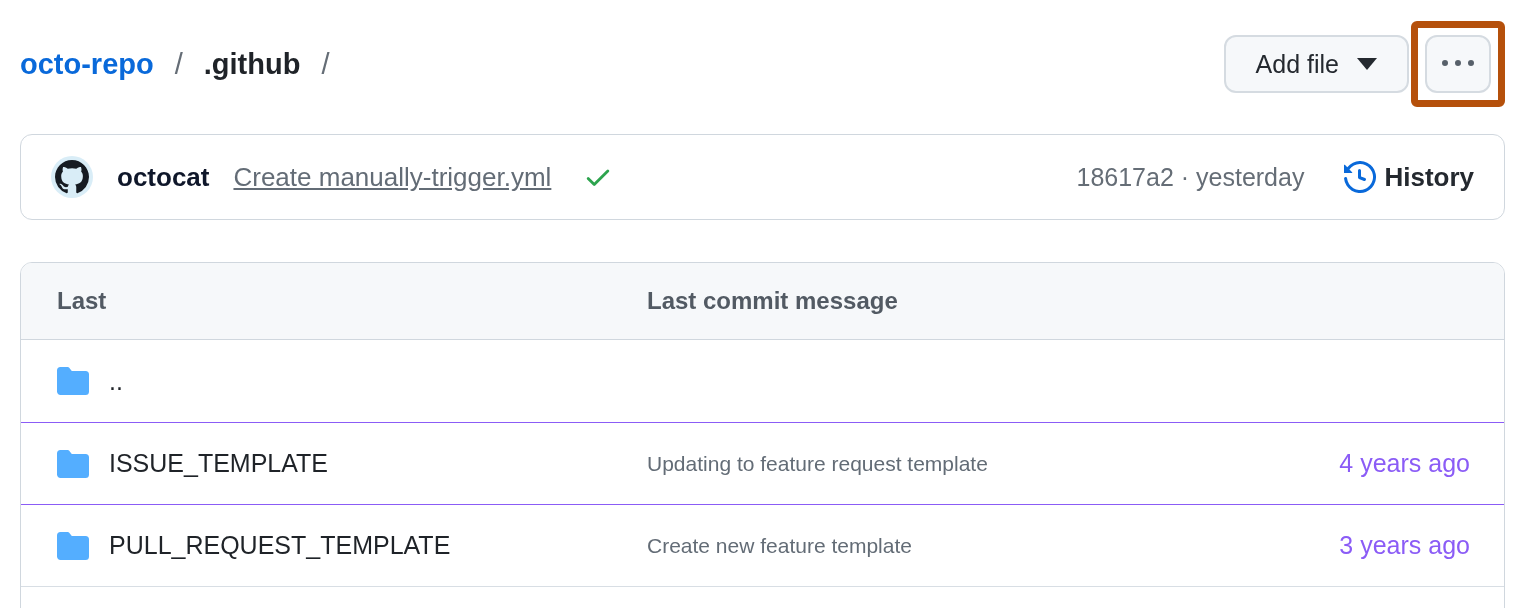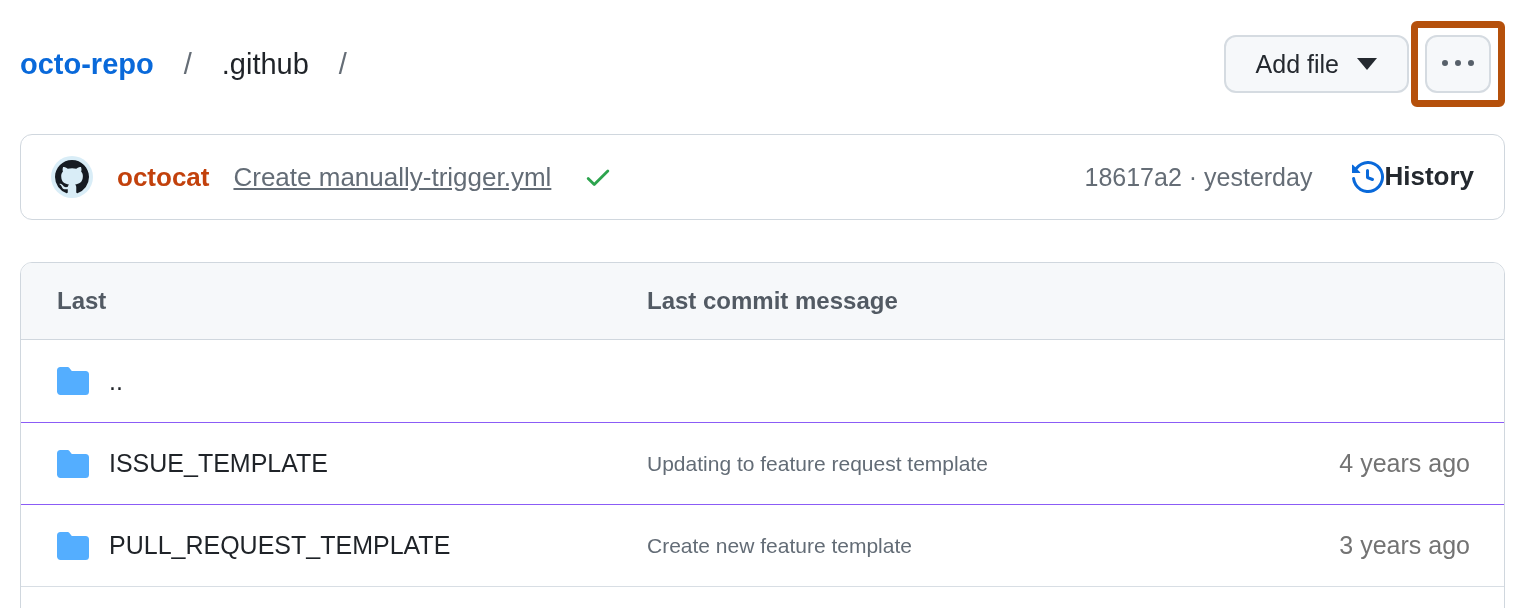--- a/index.html
+++ b/index.html
@@ -16,26 +16,26 @@
     display: flex;
     align-items: center;
     justify-content: space-between;
     margin-top: 16px;
     height: 96px;
   }
   .breadcrumb {
     font-size: 29px;
     display: flex;
     align-items: baseline;
-    gap: 30px;
+    gap: 21px;
     white-space: nowrap;
   }
   .breadcrumb .repo-link { color: #0969da; font-weight: 700; text-decoration: none; cursor: pointer; }
   .breadcrumb .sep { color: #656d76; font-weight: 400; }
-  .breadcrumb .dir { color: #1f2328; font-weight: 400; }
+  .breadcrumb .dir { color: #1f2328; font-weight: 700; }
 
   .header-actions { display: flex; align-items: center; }
   .btn {
     display: inline-flex;
     align-items: center;
     justify-content: center;
     height: 58px;
     background: #f6f8fa;
     border: 2px solid #d5dbe1;
     border-radius: 12px;
@@ -79,29 +79,29 @@
     border-radius: 50%;
     background: #d9edf7;
     display: inline-flex;
     align-items: center;
     justify-content: center;
     flex: none;
     cursor: pointer;
     overflow: hidden;
   }
   .avatar svg { fill: #161b22; }
-  .commit-author { font-size: 26px; font-weight: 700; color: #c2410c; margin-left: 24px; cursor: pointer; }
+  .commit-author { font-size: 26px; font-weight: 700; color: #0f172a; margin-left: 24px; cursor: pointer; }
   .commit-message { font-size: 26px; color: #636c76; margin-left: 24px; cursor: pointer; text-decoration: underline; }
   .commit-check { margin-left: 32px; display: inline-flex; cursor: pointer; }
   .commit-check svg { fill: #2da44e; }
   .commit-right { margin-left: auto; display: flex; align-items: center; }
   .commit-sha-date { font-size: 25px; color: #656d76; white-space: nowrap; cursor: pointer; }
   .history-link {
-    display: inline-flex; 
-    margin-left: 40px; gap: 0;
+    display: inline-flex; align-items: center;
+    margin-left: 40px; gap: 8px;
     cursor: pointer; text-decoration: none;
   }
   .history-link svg { fill: #0969da; }
   .history-label { font-size: 26px; font-weight: 700; color: #24292f; }
 
   
   .file-table {
     margin-top: 42px;
     border: 1px solid #d0d7de;
     border-radius: 12px;
@@ -123,21 +123,21 @@
     color: #525a63;
   }
   .t-head .col-date { text-align: right; }
   .t-body-row { height: 82px; background: #ffffff; }
   .t-body-row + .t-body-row { border-top: 1px solid #8b5cf6; }
   .cell-name { display: flex; align-items: center; gap: 20px; font-size: 25px; color: #1f2328; }
   .cell-name .name-text { cursor: pointer; }
   .folder-icon { display: inline-flex; flex: none; }
   .folder-icon svg { fill: #54aeff; }
   .cell-message { font-size: 21px; color: #636c76; cursor: pointer; }
-  .cell-date { font-size: 25px; color: #737373; text-align: right; }
+  .cell-date { font-size: 25px; color: #8b5cf6; text-align: right; }
   .t-partial { height: 40px; border-top: 1px solid #d8dee4; background: #ffffff; }
 </style>
 </head>
 <body>
 
 <div class="page">
 
   <div class="header-row">
     <nav class="breadcrumb">
       <a class="repo-link">octo-repo</a>

